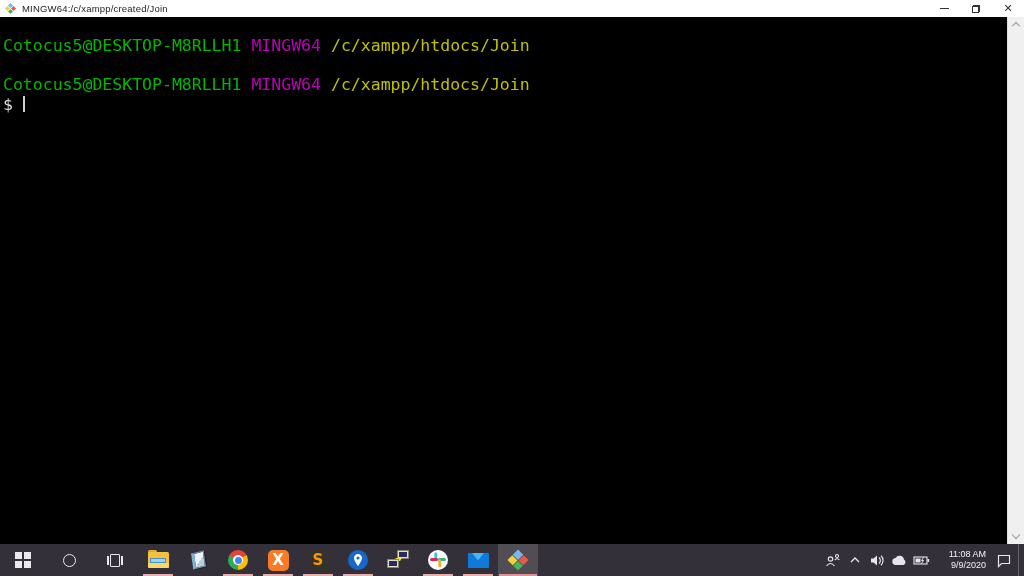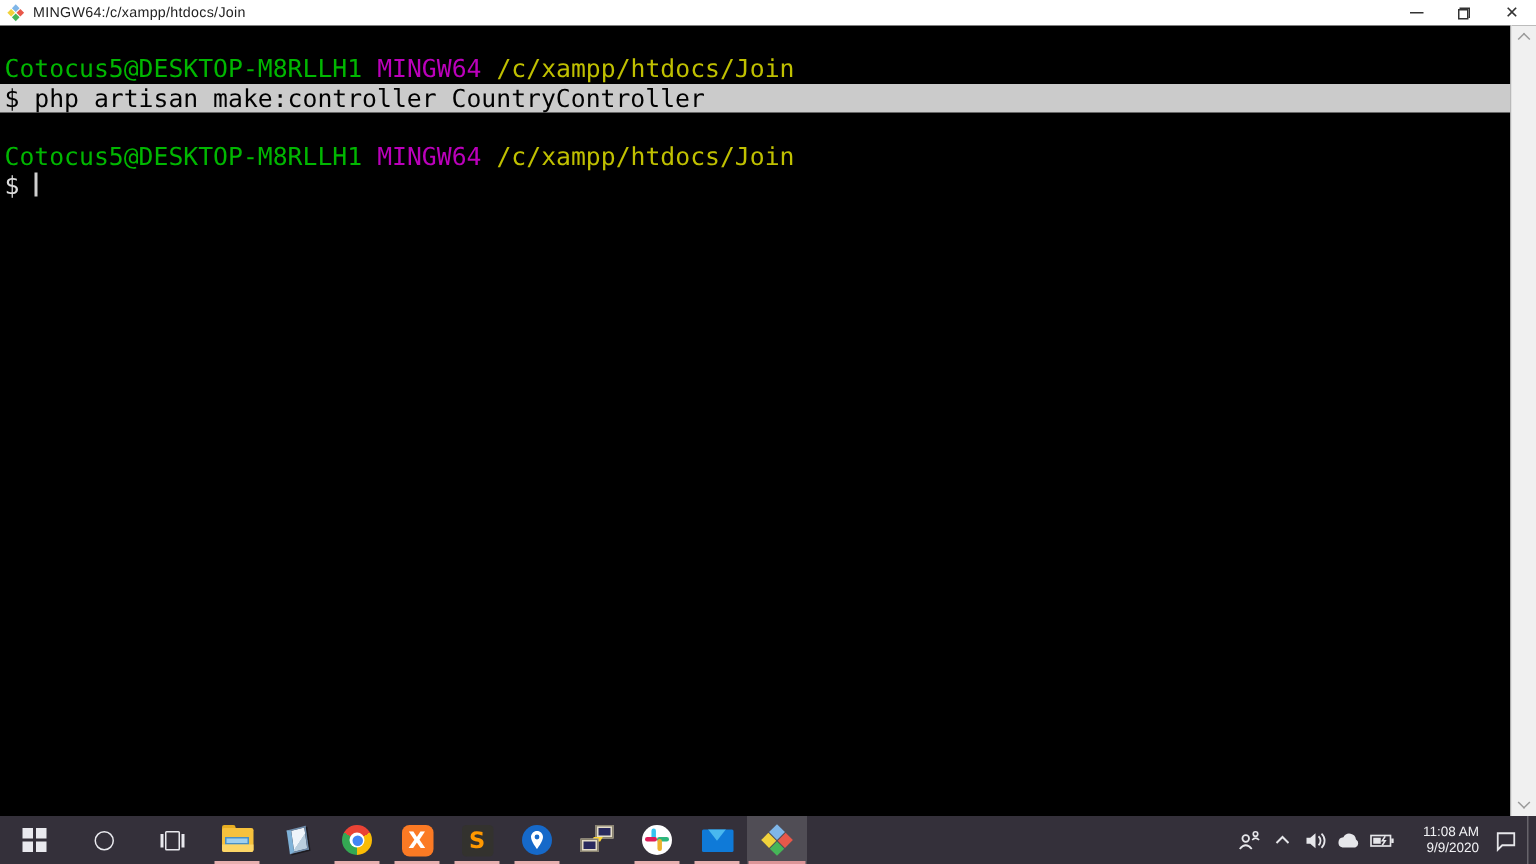--- a/index.html
+++ b/index.html
@@ -135,40 +135,39 @@
 
 <div class="titlebar">
   <div class="app-icon">
     <div class="git-diamond">
         <i></i>
         <i></i>
         <i></i>
         <i></i>
       </div>
   </div>
-  <div class="title">MINGW64:/c/xampp/htdocs/Join</div>
+  <div class="title">MINGW64:/c/xampp/created/Join</div>
   <div class="winbtns">
     <div class="winbtn">
         <span class="glyph-min"></span>
       </div>
     <div class="winbtn">
         <span class="glyph-restore">
           <b></b>
           <b></b>
         </span>
       </div>
     <div class="winbtn">
         <span class="glyph-close">✕</span>
       </div>
   </div>
 </div>
 
 <div class="terminal">
   <div class="tline"><span class="green">Cotocus5@DESKTOP-M8RLLH1</span><span class="sp"></span><span class="magenta">MINGW64</span><span class="sp"></span><span class="yellow">/c/xampp/htdocs/Join</span></div>
-  <div class="tline highlight">$ php artisan make:controller CountryController</div>
   <div class="tline"></div>
   <div class="tline"><span class="green">Cotocus5@DESKTOP-M8RLLH1</span><span class="sp"></span><span class="magenta">MINGW64</span><span class="sp"></span><span class="yellow">/c/xampp/htdocs/Join</span></div>
   <div class="tline"><span>$</span><span class="cursor"></span></div>
 </div>
 
 <div class="scrollbar">
   <div class="chev up"></div>
   <div class="chev down"></div>
 </div>
 

